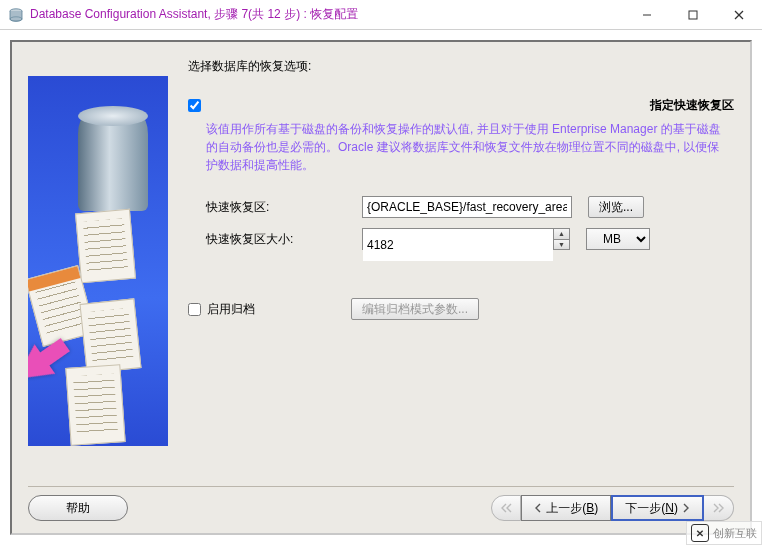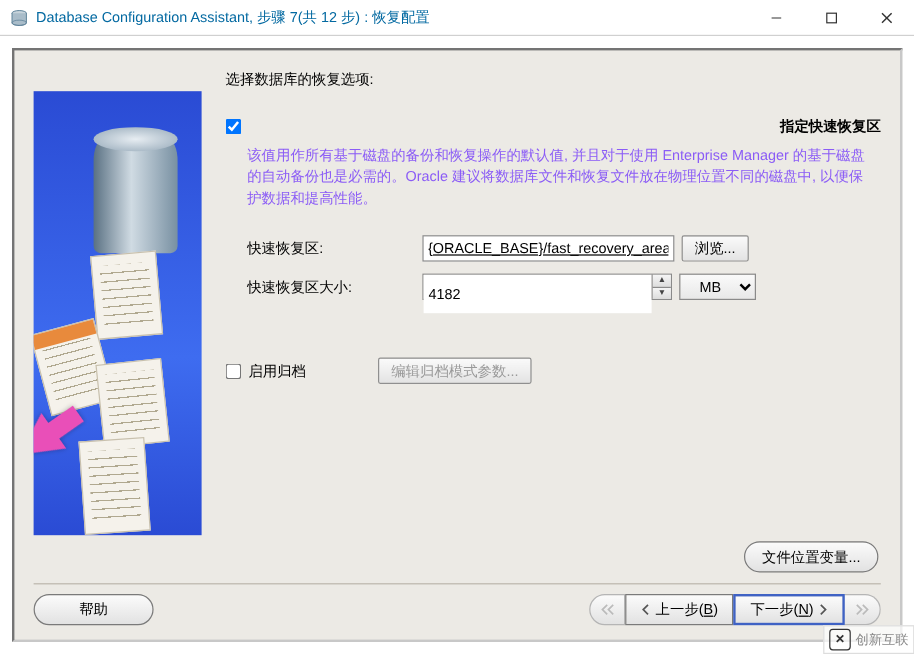--- a/index.html
+++ b/index.html
@@ -22,21 +22,21 @@
     }
     .titlebar .app-icon {
       width: 16px; height: 16px;
       margin-right: 6px;
       display: inline-flex;
       align-items: center;
       justify-content: center;
     }
     .titlebar .title {
       flex: 1;
-      color: #0369a1;
+      color: #a21caf;
       font-size: 12px;
     }
     .titlebar .winbtns {
       display: flex;
     }
     .titlebar .winbtn {
       width: 46px;
       height: 30px;
       display: flex;
       align-items: center;
@@ -149,34 +149,33 @@
       line-height: 1.5;
       margin-left: 18px;
       margin-bottom: 22px;
       max-width: 520px;
     }
     .field-row {
       display: flex;
       align-items: center;
       margin-left: 18px;
       margin-bottom: 10px;
-      gap: 6px;
+      gap: 16px;
     }
     .field-label {
       width: 140px;
     }
     .text-input {
       width: 210px;
       height: 22px;
       border: 1px solid #8a8a8a;
       background: #fff;
       padding: 0 4px;
       font-size: 12px;
       font-family: inherit;
-      text-decoration: underline;
     }
     .browse-btn, .edit-btn {
       height: 22px;
       padding: 0 10px;
       background: linear-gradient(#fafafa, #e3e3e3);
       border: 1px solid #8f8f8f;
       border-radius: 2px;
       font-size: 12px;
       font-family: inherit;
       cursor: pointer;
@@ -219,20 +218,21 @@
       background: linear-gradient(#fafafa,#e8e8e8);
       font-size: 12px;
       font-family: inherit;
       padding: 0 4px;
       text-align: center;
     }
     .archive-row {
       display: flex;
       align-items: center;
       margin-top: 48px;
+      gap: 36px;
     }
     .archive-row .checkbox-row { margin-bottom: 0; margin-right: 60px; }
     .archive-row .checkbox-row label { font-weight: normal; }
     .edit-btn[disabled] {
       color: #999;
       cursor: default;
     }
     .bottom-right {
       position: absolute;
       right: 18px;
@@ -371,23 +371,20 @@
         <div class="archive-row">
           <div class="checkbox-row">
             <input type="checkbox" style="">
             <label>启用归档</label>
           </div>
           <button class="edit-btn" disabled="">编辑归档模式参数...</button>
         </div>
       </div>
     </div>
 
-    <div class="bottom-right">
-      <button class="oval-btn">文件位置变量...</button>
-    </div>
 
     <div class="footer-bar">
       <button class="oval-btn">帮助</button>
       <div class="spacer"></div>
       <div class="nav-cluster">
         <button class="oval-btn skip" disabled="">
           <svg width="12" height="10">
               <path d="M6 1 L2 5 L6 9 M11 1 L7 5 L11 9" fill="none" stroke="#bbb" stroke-width="1.4"></path>
             </svg>
         </button>

